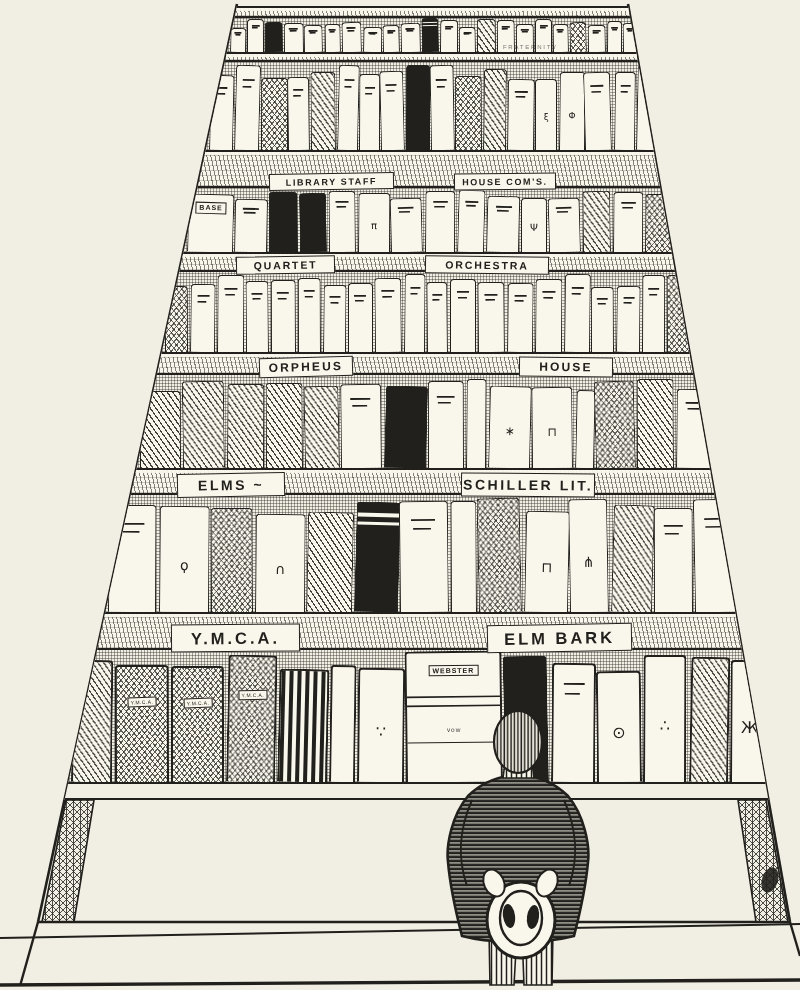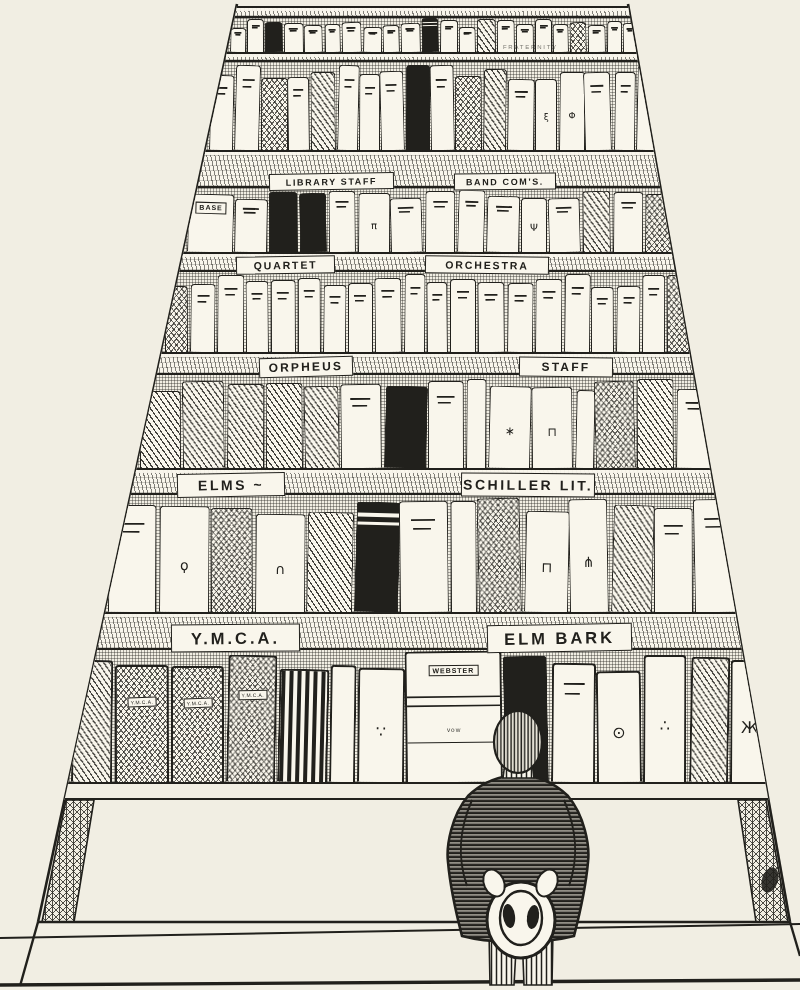--- a/index.html
+++ b/index.html
@@ -318,25 +318,25 @@
           <div class="bk bk--h" style="flex-grow: 0.86; height: 94.9%; transform: rotate(1.08deg);"></div>
           <div class="bk bk--t" style="flex-grow: 0.86; height: 92.6%; transform: rotate(0.28deg);">
             <span class="glyph">Ж</span>
           </div>
         </div>
       </div>
     </div>
 
   <div class="plate plate--bare" style="left: 497.46px; top: 41px; width: 66.0912px; height: 11px; font-size: 6px; transform: rotate(0deg);">FRATERNITY</div>
     <div class="plate" style="left: 269.183px; top: 173px; width: 124.936px; height: 17px; font-size: 9px; transform: rotate(-1deg);">LIBRARY STAFF</div>
-    <div class="plate" style="left: 454.274px; top: 173px; width: 101.8px; height: 17px; font-size: 9px; transform: rotate(-0.5deg);">BAND COM'S.</div>
+    <div class="plate" style="left: 454.274px; top: 173px; width: 101.8px; height: 17px; font-size: 9px; transform: rotate(-0.5deg);">HOUSE COM'S.</div>
     <div class="plate" style="left: 236.232px; top: 256px; width: 99.1664px; height: 18px; font-size: 10.5px; transform: rotate(-1deg);">QUARTET</div>
     <div class="plate" style="left: 424.649px; top: 256px; width: 123.958px; height: 18px; font-size: 10.5px; transform: rotate(0.8deg);">ORCHESTRA</div>
     <div class="plate" style="left: 258.756px; top: 357px; width: 93.8743px; height: 20px; font-size: 12px; transform: rotate(-1.5deg);">ORPHEUS</div>
-    <div class="plate" style="left: 518.922px; top: 357px; width: 93.8743px; height: 20px; font-size: 12px; transform: rotate(0.5deg);">STAFF</div>
+    <div class="plate" style="left: 518.922px; top: 357px; width: 93.8743px; height: 20px; font-size: 12px; transform: rotate(0.5deg);">HOUSE</div>
     <div class="plate" style="left: 177.463px; top: 473px; width: 107.988px; height: 24px; font-size: 14px; transform: rotate(-1deg);">ELMS ~</div>
     <div class="plate" style="left: 460.566px; top: 473px; width: 134.255px; height: 24px; font-size: 14px; transform: rotate(0.5deg);">SCHILLER LIT.</div>
     <div class="plate" style="left: 171.244px; top: 624px; width: 128.961px; height: 28px; font-size: 16.5px; transform: rotate(-0.5deg);">Y.M.C.A.</div>
     <div class="plate" style="left: 487.198px; top: 624px; width: 145.081px; height: 28px; font-size: 16.5px; transform: rotate(-1deg);">ELM BARK</div>
     <svg id="man" width="800" height="990" viewBox="0 0 800 990">
     <defs>
       <pattern id="hs" patternUnits="userSpaceOnUse" width="5" height="4">
         <rect width="5" height="4" fill="#e9e5d8"></rect>
         <line x1="0" y1="1.2" x2="5" y2="1.2" stroke="#21201c" stroke-width="2.3"></line>
         <line x1="0" y1="3.3" x2="5" y2="3.3" stroke="#21201c" stroke-width="0.7"></line>

